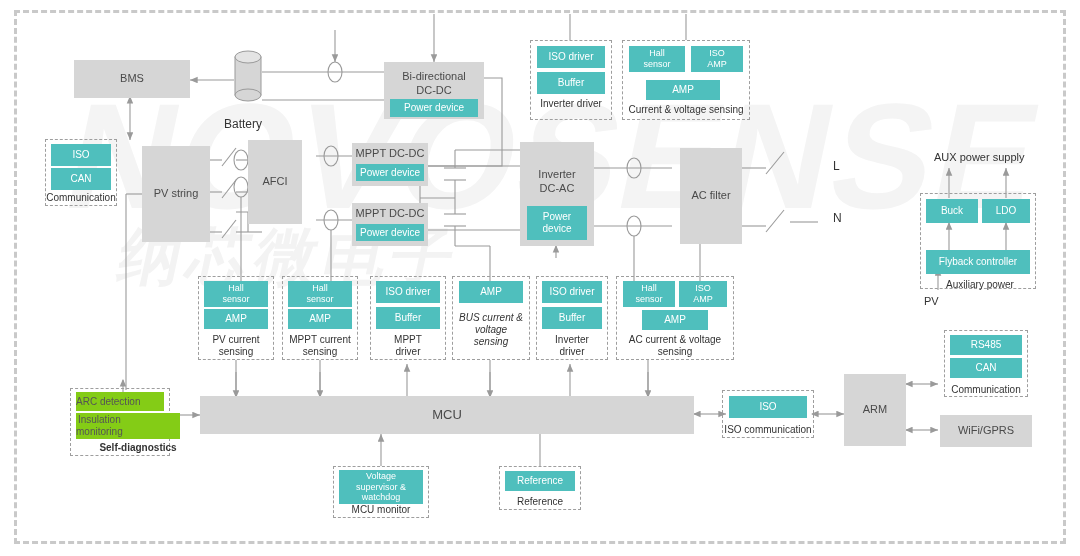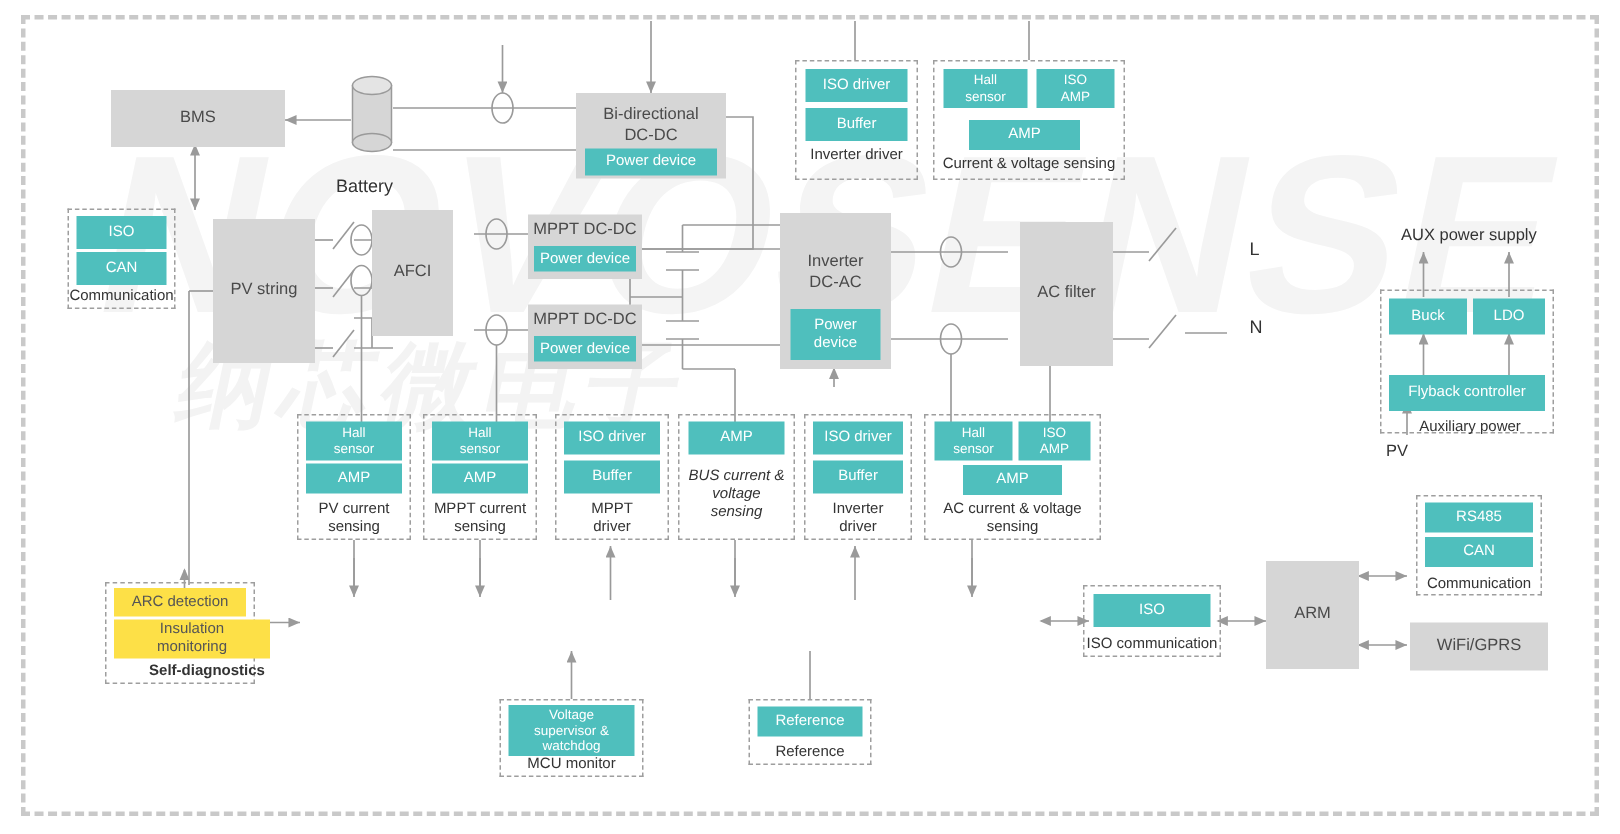--- a/index.html
+++ b/index.html
@@ -60,23 +60,23 @@
     display:flex;align-items:center;justify-content:center;
     text-align:center;
     font-size:10px;
     line-height:1.2;
     box-sizing:border-box;
   }
   .chip.tiny{font-size:9px;}
 
   
   .gchip{
-    background:#fde047;
+    background:#84cc16;
     color:#555;
-    display:flex;align-items:center;justify-content:center;
+    display:flex;align-items:center;justify-content:flex-start;
     text-align:center;
     font-size:10px;line-height:1.2;
     box-sizing:border-box;
   }
 
   
   .group{
     border:1.5px dashed #9e9e9e;
     box-sizing:border-box;
     background:transparent;
@@ -403,20 +403,23 @@
 
   <div class="node group" style="left:70px;top:388px;width:100px;height:68px;"></div>
   <div class="node gchip" style="left:76px;top:392px;width:88px;height:19px;">
     <span>ARC detection</span>
   </div>
   <div class="node gchip" style="left:76px;top:413px;width:104px;height:26px;">
     <span>Insulation<br>monitoring</span>
   </div>
   <div class="group-label" style="left:88px;top:442px;width:100px;font-weight:bold;">Self-diagnostics</div>
 
+  <div class="node gblock" style="left:200px;top:396px;width:494px;height:38px;font-size:13px;">
+    <span>MCU</span>
+  </div>
 
   <div class="node group" style="left:333px;top:466px;width:96px;height:52px;"></div>
   <div class="node chip tiny" style="left:339px;top:470px;width:84px;height:34px;">
     <span>Voltage<br>supervisor &amp;<br>watchdog</span>
   </div>
   <div class="group-label" style="left:333px;top:504px;width:96px;">MCU monitor</div>
 
   <div class="node group" style="left:499px;top:466px;width:82px;height:44px;"></div>
   <div class="node chip" style="left:505px;top:471px;width:70px;height:20px;">
     <span>Reference</span>

